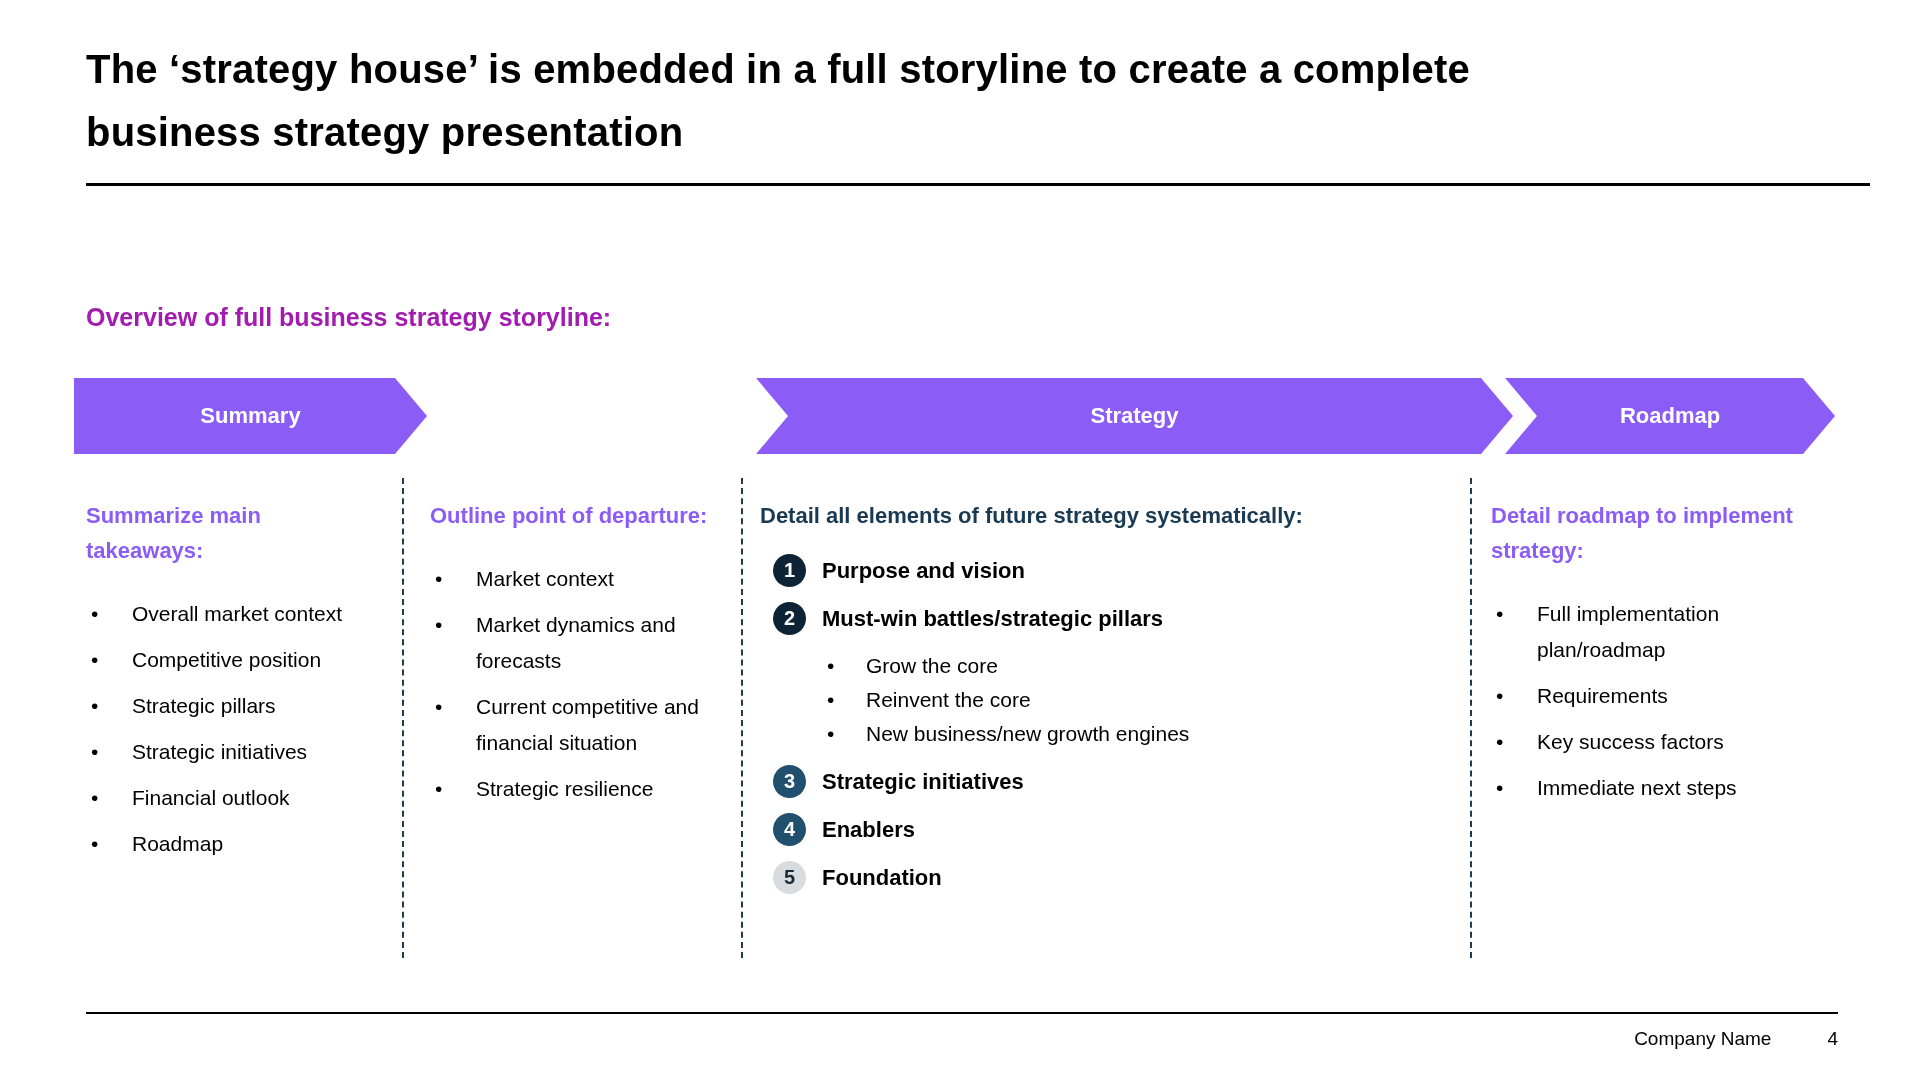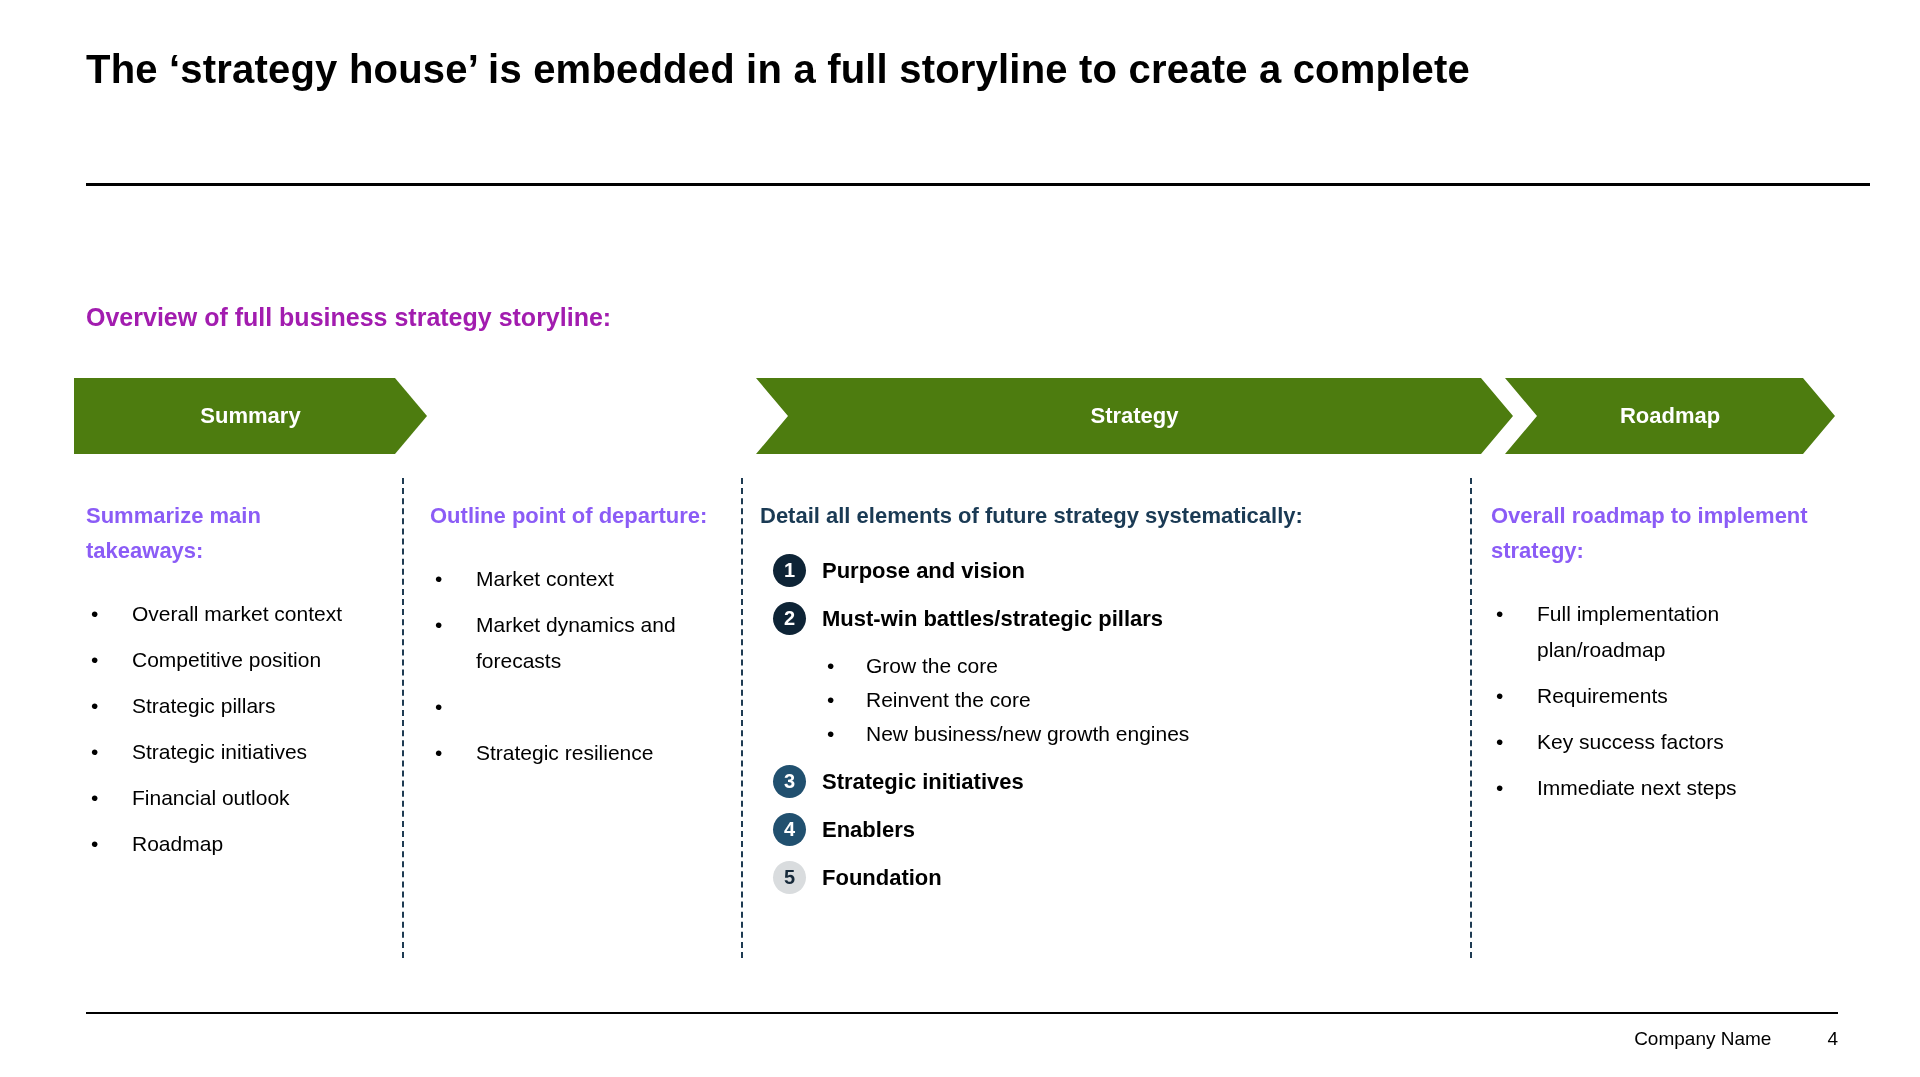--- a/index.html
+++ b/index.html
@@ -24,21 +24,21 @@
   }
   
   .overview {
     position: absolute; left: 86px; top: 303px;
     font-size: 25px; font-weight: bold; color: #a21caf;
   }
   
   .chev-bar { position: absolute; left: 0; top: 378px; height: 76px; width: 1920px; }
   .chev {
     position: absolute; top: 0; height: 76px;
-    background: #4d7c0f;
+    background: #8b5cf6;
     display: flex; align-items: center; justify-content: center;
     color: #fff; font-size: 22px; font-weight: bold;
   }
   .chev-first {
     clip-path: polygon(0 0, calc(100% - 32px) 0, 100% 50%, calc(100% - 32px) 100%, 0 100%);
   }
   .chev-mid {
     clip-path: polygon(0 0, calc(100% - 32px) 0, 100% 50%, calc(100% - 32px) 100%, 0 100%, 32px 50%);
   }
   .chev-s1 { left: 74px;   width: 353px; }
@@ -93,21 +93,21 @@
   .footer-text {
     position: absolute; top: 1028px; right: 82px;
     display: flex; gap: 56px; font-size: 19px; color: #000;
   }
 </style>
 </head>
 <body>
 
 <div class="slide">
 
-  <h1 class="title"><span>The ‘strategy house’ is embedded in a full storyline to create a complete</span><br></h1>
+  <h1 class="title"><span>The ‘strategy house’ is embedded in a full storyline to create a complete</span><br><span>business strategy presentation</span></h1>
   <div class="title-rule"></div>
 
   <h2 class="overview">Overview of full business strategy storyline:</h2>
 
   <div class="chev-bar">
     <div class="chev chev-first chev-s1">
       <span>Summary</span>
     </div>
     <div class="chev chev-mid chev-s3">
       <span>Strategy</span>
@@ -157,20 +157,21 @@
       <li>
           <span class="marker">•</span>
           <span>Market context</span>
         </li>
       <li>
           <span class="marker">•</span>
           <span>Market dynamics and forecasts</span>
         </li>
       <li>
           <span class="marker">•</span>
+          <span>Current competitive and financial situation</span>
         </li>
       <li>
           <span class="marker">•</span>
           <span>Strategic resilience</span>
         </li>
     </ul>
   </div>
 
   <div class="col col-3">
     <div class="col-header">Detail all elements of future strategy systematically:</div>
@@ -206,21 +207,21 @@
         <span class="num-label">Enablers</span>
       </div>
       <div class="num-item">
         <span class="num-badge badge-gray">5</span>
         <span class="num-label">Foundation</span>
       </div>
     </div>
   </div>
 
   <div class="col col-4">
-    <div class="col-header">Overall roadmap to implement strategy:</div>
+    <div class="col-header">Detail roadmap to implement strategy:</div>
     <ul class="bullets">
       <li>
           <span class="marker">•</span>
           <span>Full implementation plan/roadmap</span>
         </li>
       <li>
           <span class="marker">•</span>
           <span>Requirements</span>
         </li>
       <li>

